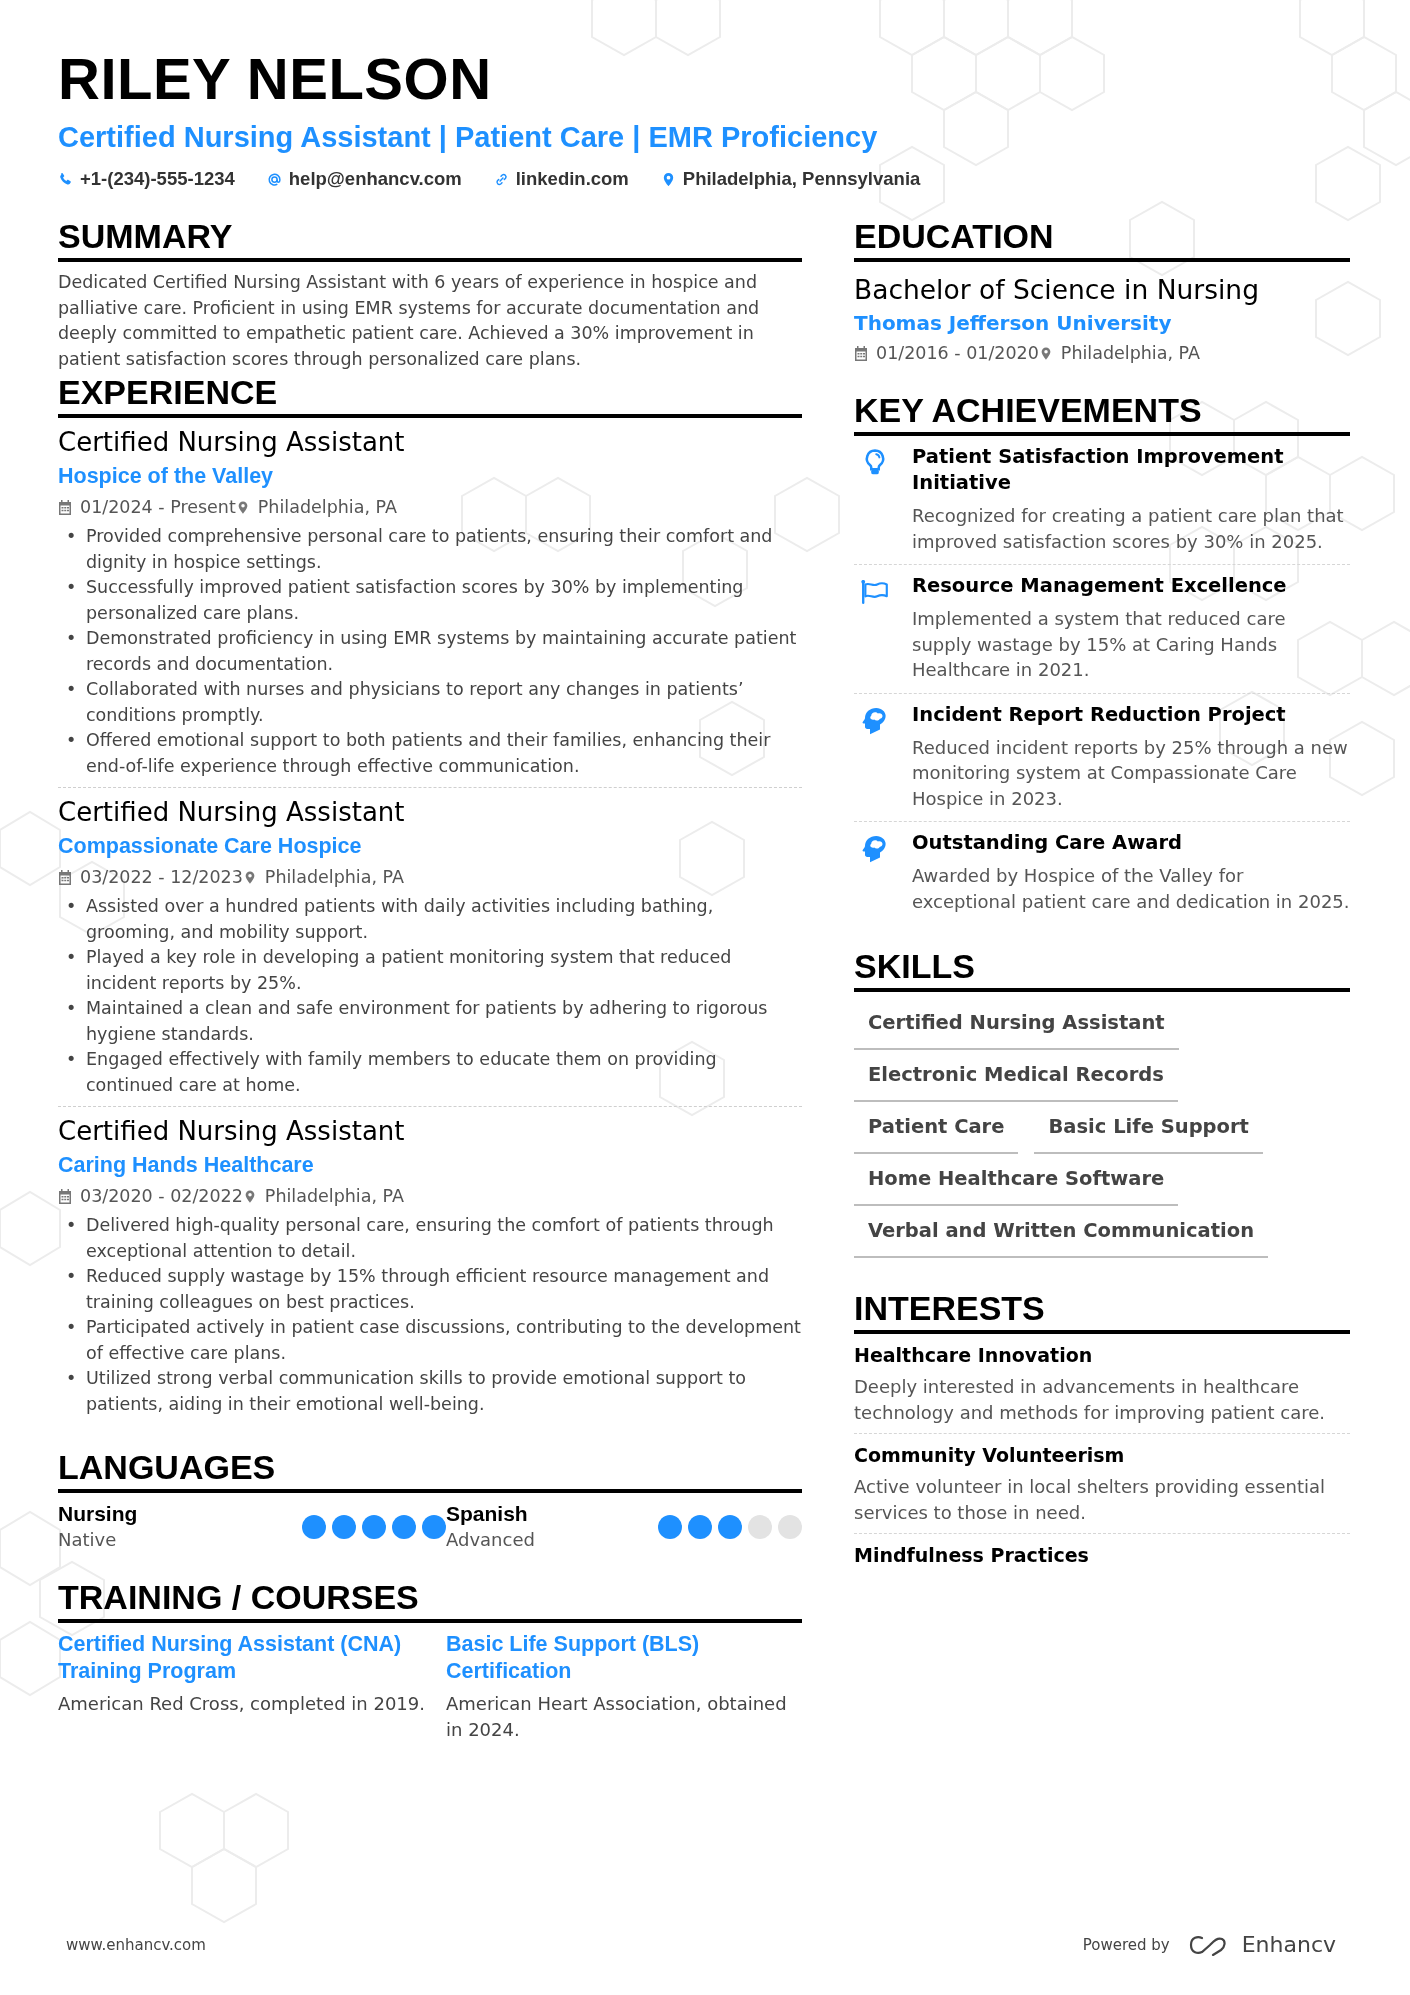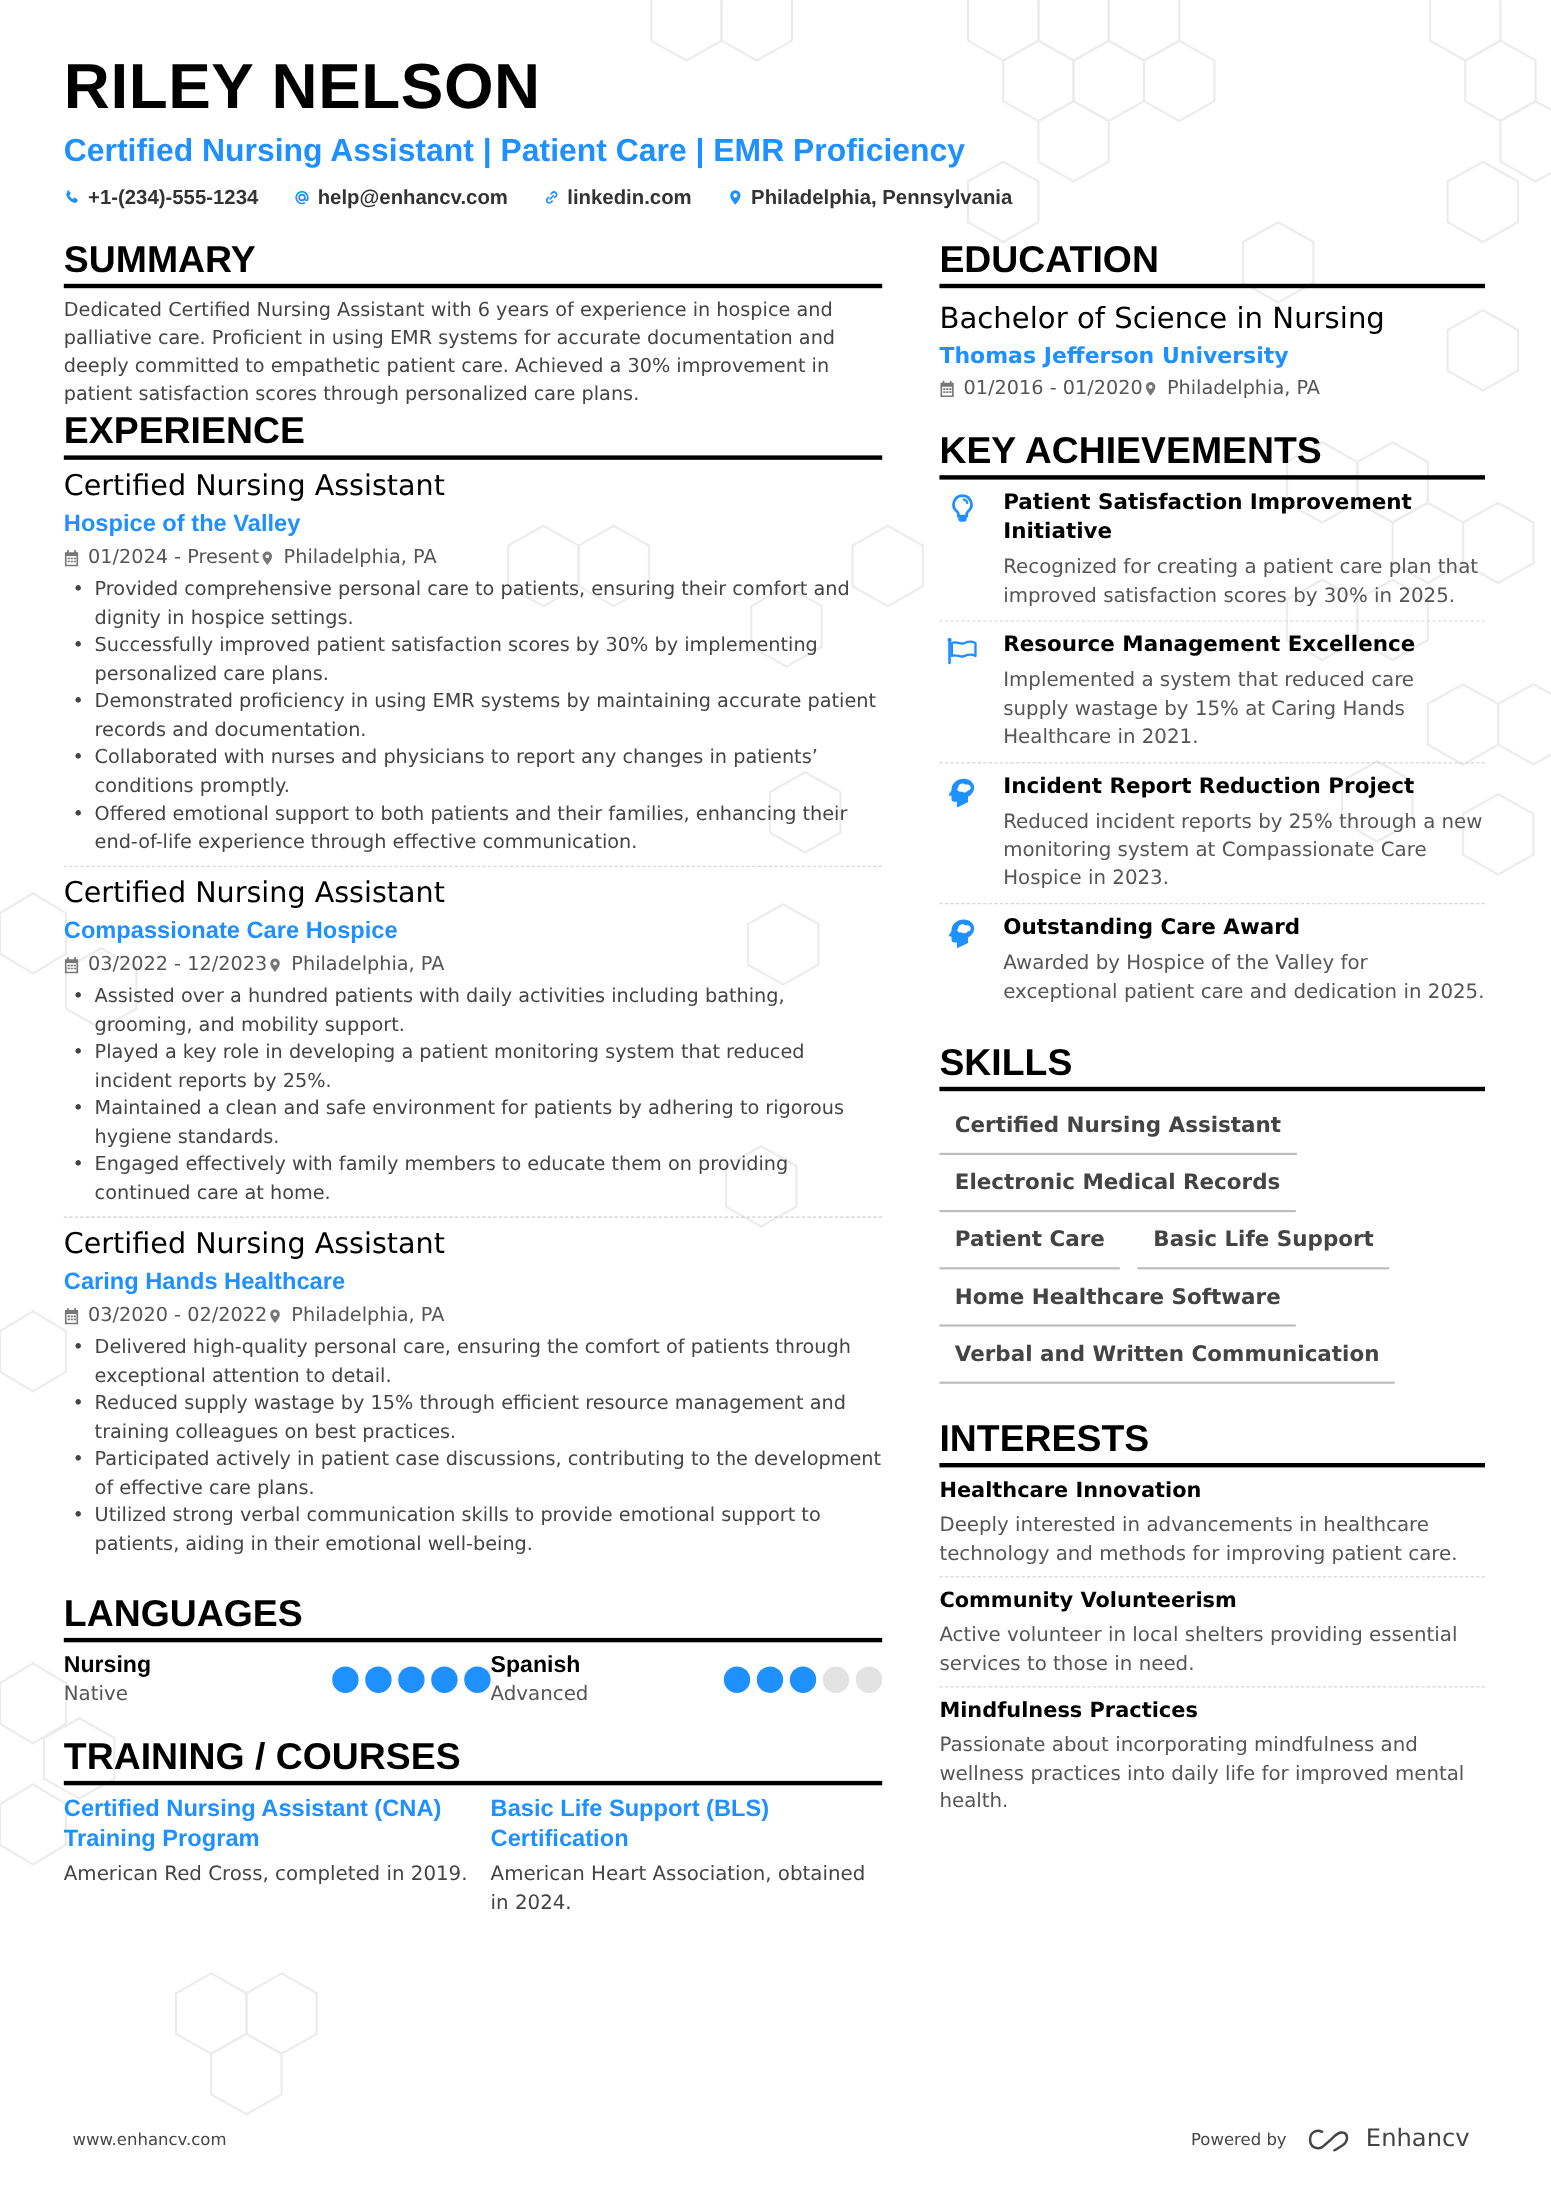--- a/index.html
+++ b/index.html
@@ -390,21 +390,20 @@
       <div class="interest">
         <div class="int-title">Healthcare Innovation</div>
         <div class="int-desc">Deeply interested in advancements in healthcare technology and methods for improving patient care.</div>
       </div>
       <div class="interest">
         <div class="int-title">Community Volunteerism</div>
         <div class="int-desc">Active volunteer in local shelters providing essential services to those in need.</div>
       </div>
       <div class="interest last">
         <div class="int-title">Mindfulness Practices</div>
-        <div class="int-desc">Passionate about incorporating mindfulness and wellness practices into daily life for improved mental health.</div>
       </div>
     </div>
   </div>
 
   <div class="footer">
     <span>www.enhancv.com</span>
     <div class="powered">
       <span>Powered by</span>
       <div class="brand">
         <svg width="44" height="22" viewBox="0 0 44 22">

